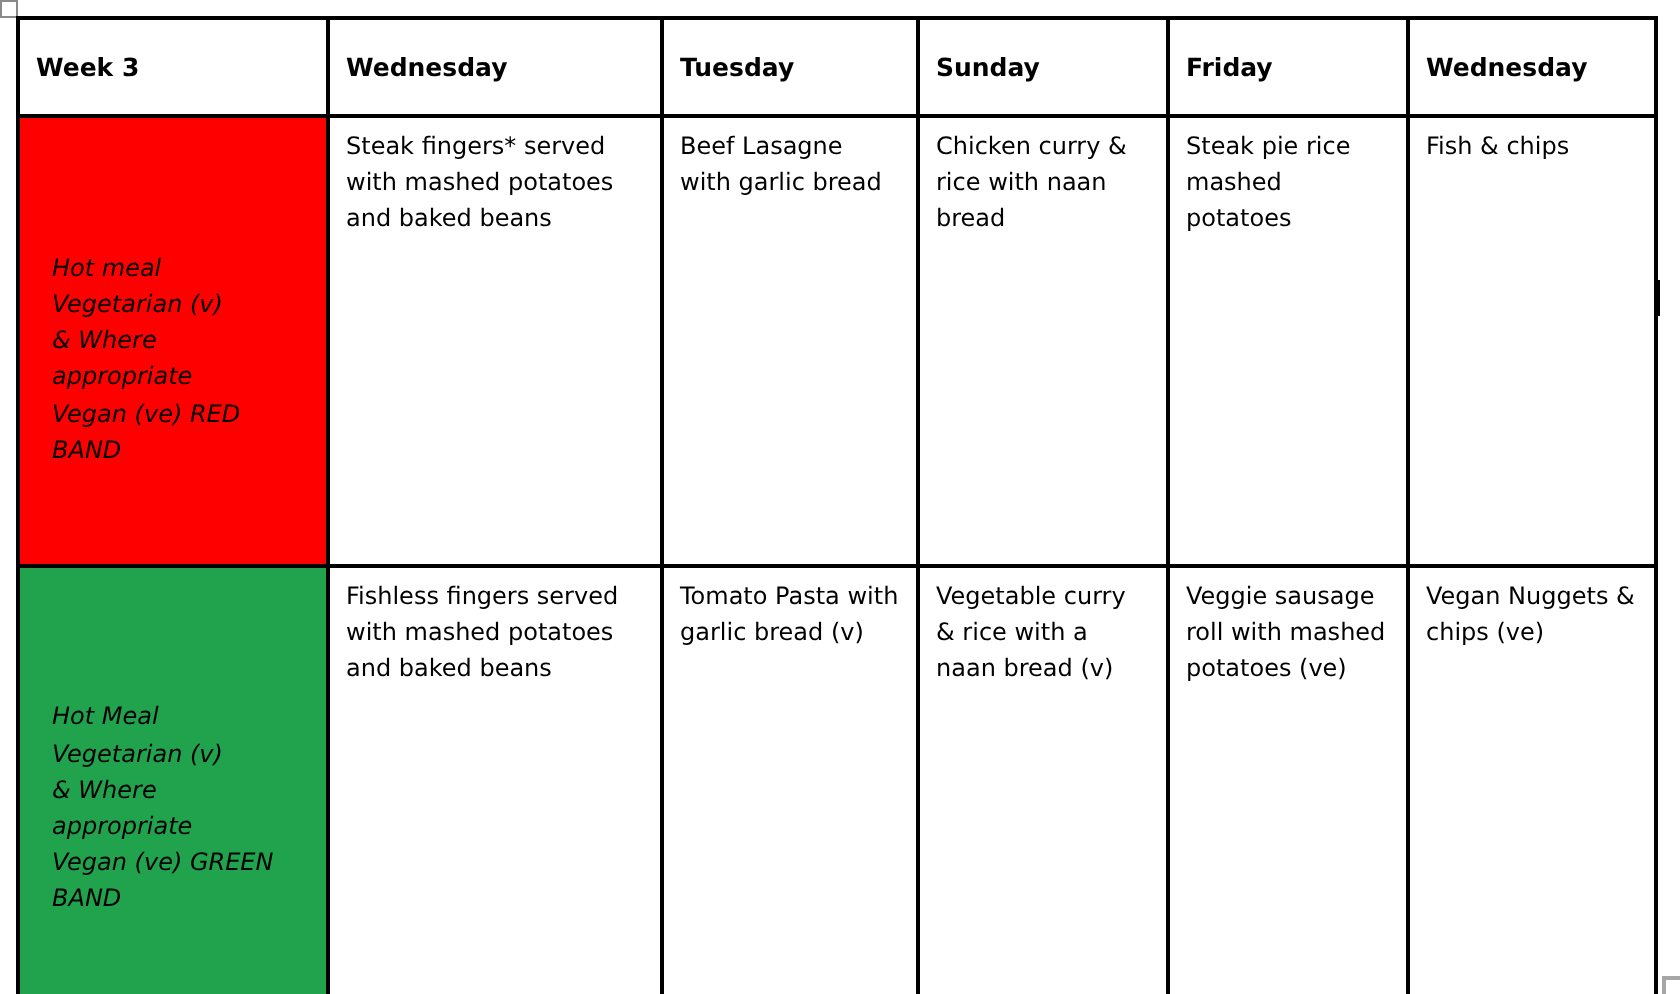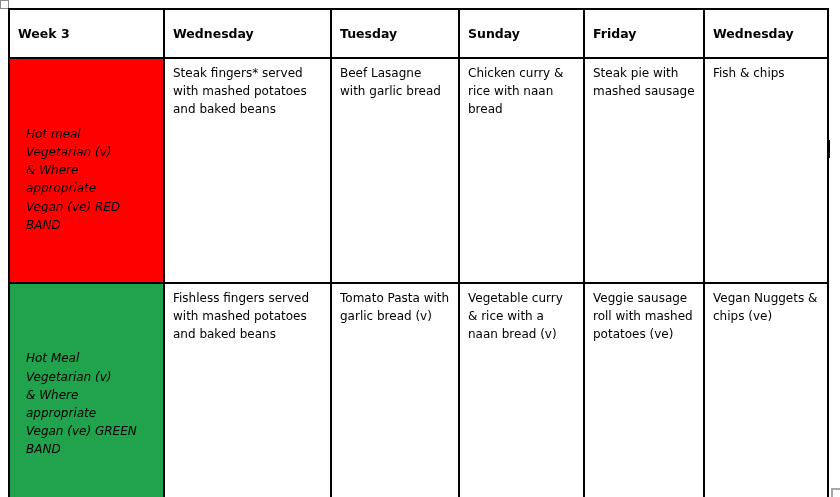--- a/index.html
+++ b/index.html
@@ -74,21 +74,21 @@
     <td class="band">
       <div class="band-fill" style="background: rgb(255, 0, 0);"></div>
       <div class="band-text">Hot meal Vegetarian (v)
 &amp; Where appropriate
 Vegan (ve) RED BAND</div>
     </td>
     <td>Steak fingers* served with mashed potatoes and baked beans</td>
     <td>Beef Lasagne
 with garlic bread</td>
     <td>Chicken curry &amp; rice with naan bread</td>
-    <td>Steak pie with mashed sausage</td>
+    <td>Steak pie rice mashed potatoes</td>
     <td>Fish &amp; chips</td>
   </tr>
 
   <tr style="height:85px">
     <td class="band">
       <div class="band-fill" style="background: rgb(33, 162, 76);"></div>
       <div class="band-text">Hot Meal Vegetarian (v)
 &amp; Where appropriate
 Vegan (ve) GREEN BAND</div>
     </td>

